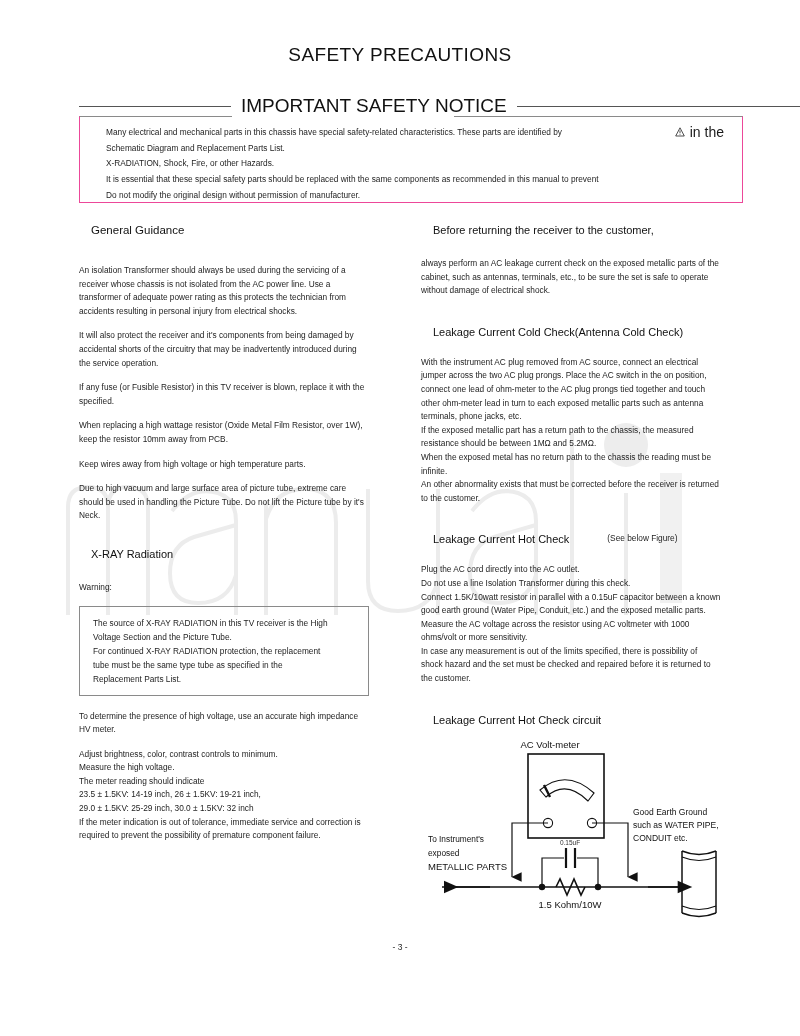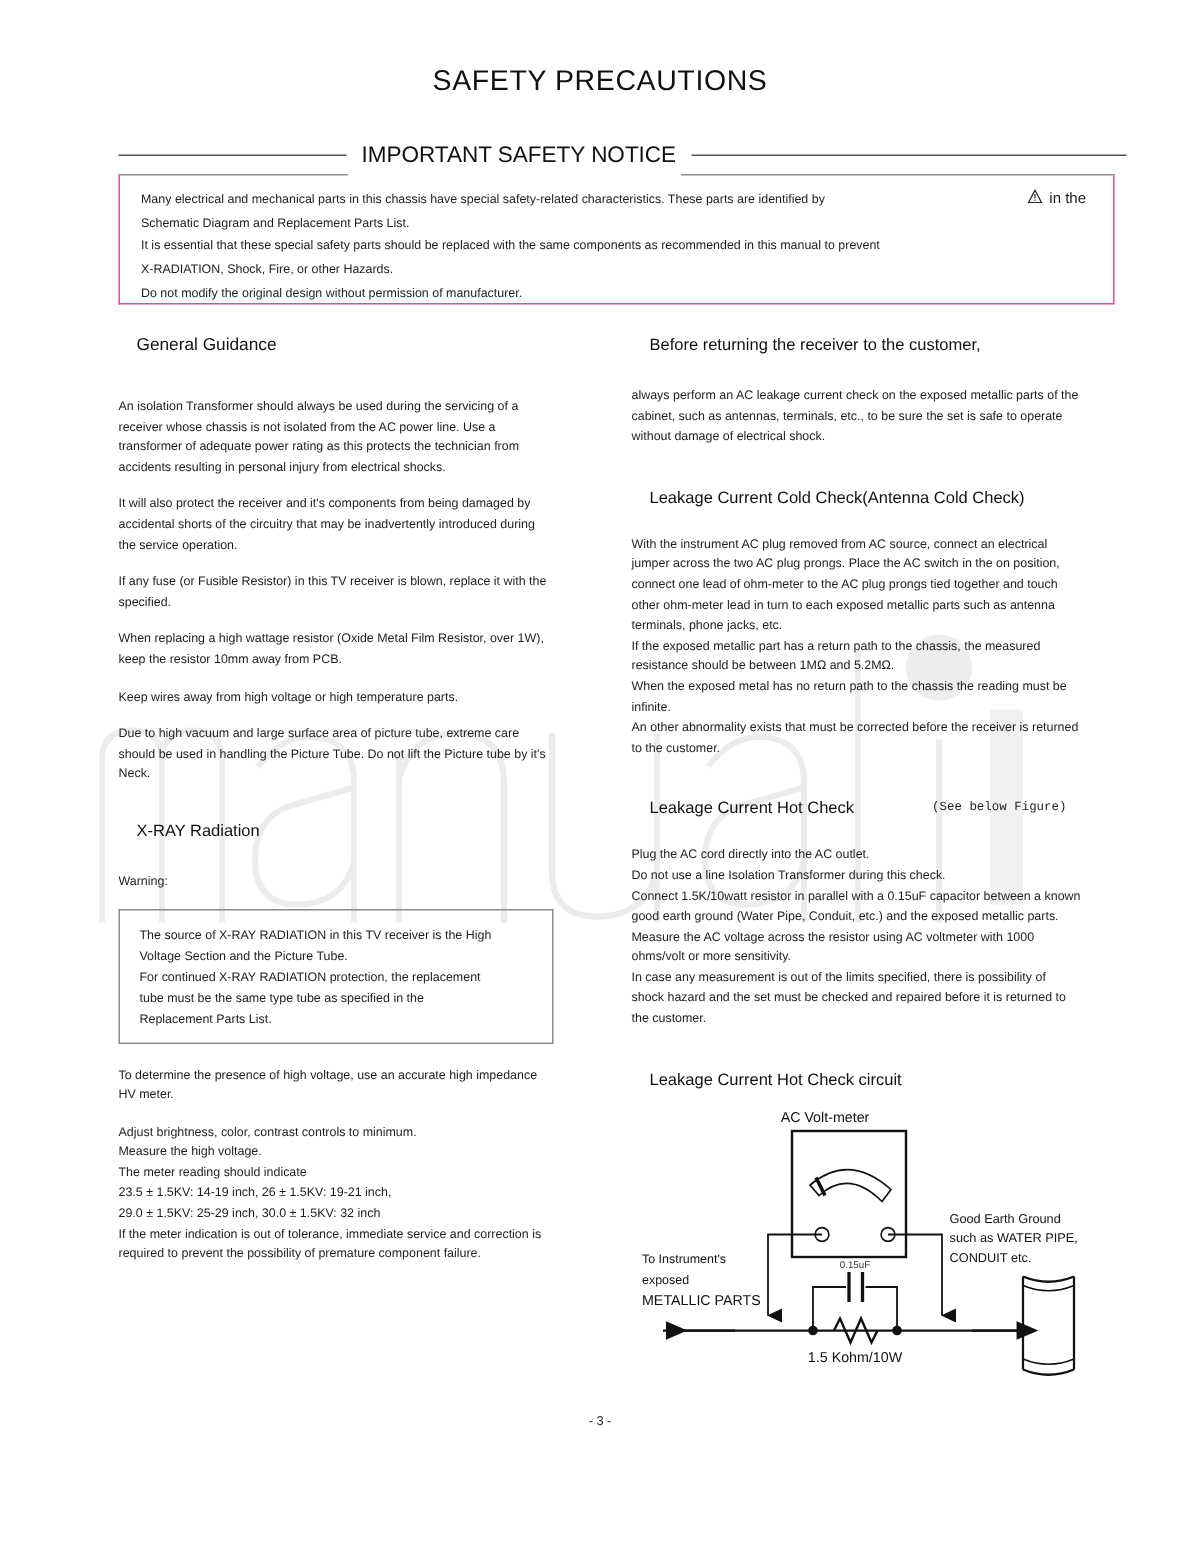--- a/index.html
+++ b/index.html
@@ -65,30 +65,30 @@
     gap: 10px;
   }
   .notice-legend .rule {
     height: 1px;
     background: #555;
     flex: 0 0 auto;
   }
   .notice-legend .rule.left { width: 152px; }
   .notice-legend .rule.right { width: 290px; }
   .notice-legend .txt {
-    font-size: 15px;
+    font-size: 19px;
     white-space: nowrap;
     color: #111;
   }
   .notice-box {
     border: 1px solid #ec4899;
     border-top: 1px solid #8a8a8a;
     height: 87px;
     box-sizing: border-box;
-    padding: 9px 14px 0 14px;
+    padding: 9px 14px 0 26px;
     position: relative;
     background: transparent;
   }
   
   .notice-topmask {
     position: absolute;
     left: 152px;
     top: -1px;
     width: 222px;
     height: 3px;
@@ -98,22 +98,23 @@
     margin: 0 0 2.5px 0;
     font-size: 8.3px;
     line-height: 13.2px;
     color: #1d1d1d;
   }
   .notice-tri {
     position: absolute;
     right: 18px;
     top: 9px;
     display: flex;
+    align-items: center;
     gap: 5px;
-    font-size: 10px;
+    font-size: 14px;
     line-height: 13.2px;
   }
 
   
   .col {
     position: absolute;
     z-index: 2;
   }
   .col-left  { left: 79px;  top: 210px; width: 290px; }
   .col-right { left: 421px; top: 210px; width: 300px; }
@@ -147,25 +148,24 @@
   }
   .xray-box p {
     margin: 0;
     font-size: 8.3px;
     line-height: 14px;
     color: #1d1d1d;
   }
 
   .inline-note {
     display: inline-block;
-    margin-left: 40px;
+    margin-left: 26px;
     font-size: 8.3px;
     color: #1d1d1d;
     vertical-align: 2px;
-    font-family: Liberation Mono, monospace;
   }
 
   
   .figure {
     position: absolute;
     left: 420px;
     top: 735px;
     width: 330px;
     height: 185px;
     z-index: 2;
@@ -218,22 +218,22 @@
   <div class="notice-wrap">
     <div class="notice-legend">
       <div class="rule left"></div>
       <div class="txt">IMPORTANT SAFETY NOTICE</div>
       <div class="rule right"></div>
     </div>
     <div class="notice-box">
       <div class="notice-topmask"></div>
       <p>Many electrical and mechanical parts in this chassis have special safety-related characteristics. These parts are identified by</p>
       <p>Schematic Diagram and Replacement Parts List.</p>
+      <p>X-RADIATION, Shock, Fire, or other Hazards.</p>
       <p>It is essential that these special safety parts should be replaced with the same components as recommended in this manual to prevent</p>
-      <p>X-RADIATION, Shock, Fire, or other Hazards.</p>
       <p>Do not modify the original design without permission of manufacturer.</p>
       <div class="notice-tri">
         <span>
           <svg width="10" height="10" viewBox="0 0 10 10" aria-hidden="true">
             <path d="M5 0.8 L9.3 9 L0.7 9 Z" fill="none" stroke="#222" stroke-width="0.8"></path>
             <path d="M5 3.4 L5 6.3" stroke="#222" stroke-width="0.8"></path>
             <circle cx="5" cy="7.5" r="0.45" fill="#222"></circle>
           </svg>
         </span>
         <span>in the</span>

